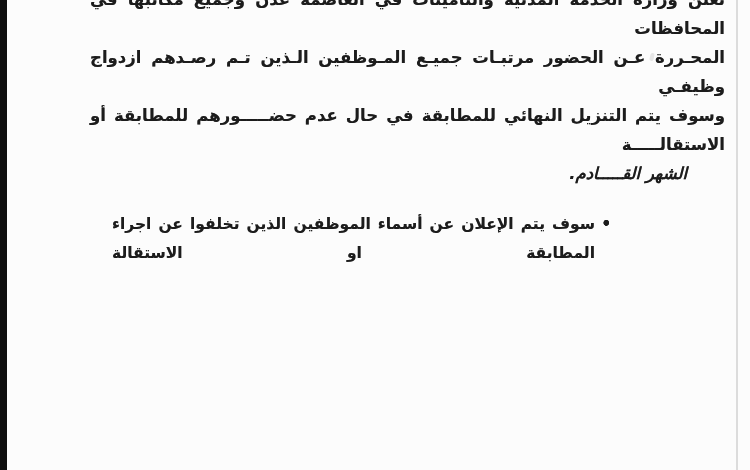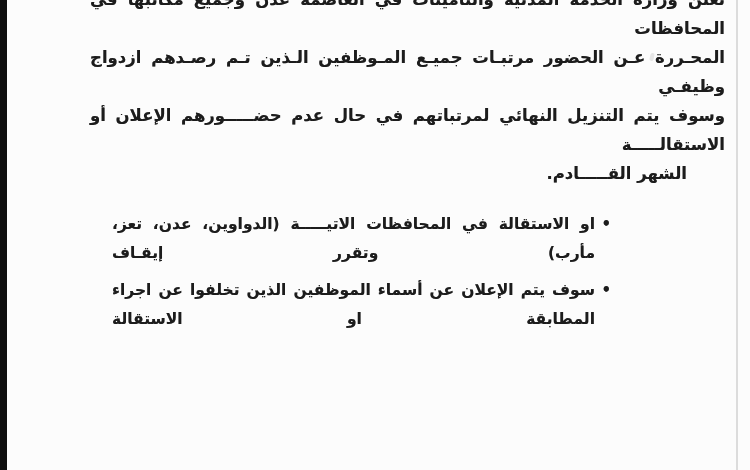--- a/index.html
+++ b/index.html
@@ -18,21 +18,21 @@
     position:absolute;top:-15px;left:90px;right:25px;
     direction:rtl;
     color:#1c1c1c;font-weight:bold;
     text-shadow:0 0 .4px rgba(0,0,0,.45);
   }
   .ln{
     font-size:16.5px;line-height:29px;
     text-align:justify;text-align-last:justify;-moz-text-align-last:justify;
     white-space:normal;
   }
-  .ln.last{text-align:left;text-align-last:right;-moz-text-align-last:right;}
+  .ln.last{text-align:left;text-align-last:right;font-style:italic;-moz-text-align-last:right;}
   .ln.inset{padding-right:38px;}
   .bullet{position:relative;margin-right:130px;margin-left:22px;}
   .bullet .ln{font-size:15.5px;}
   .dot{
     position:absolute;right:-16px;top:0;
     font-size:15px;line-height:29px;color:#1c1c1c;
   }
   .b1{margin-top:22px;}
   .b2{margin-top:8px;}
 </style>
@@ -43,27 +43,26 @@
 
   <div class="edge-bar"></div>
   <div class="edge-line"></div>
   <div class="speck"></div>
 
   <div class="doc">
 
     <div class="para">
       <div class="ln">تعلن وزارة الخدمة المدنية والتأمينات في العاصمة عدن وجميع مكاتبها في المحافظات</div>
       <div class="ln">المحـررة عـن الحضور مرتبـات جميـع المـوظفين الـذين تـم رصـدهم ازدواج وظيفـي</div>
-      <div class="ln">وسوف يتم التنزيل النهائي لمرتباتهم في حال عدم حضـــــورهم الإعلان أو الاستقالـــــة</div>
+      <div class="ln">وسوف يتم التنزيل النهائي للمطابقة في حال عدم حضـــــورهم للمطابقة أو الاستقالـــــة</div>
       <div class="ln last inset">الشهر القـــــادم.</div>
     </div>
 
     <div class="bullet b1">
       <span class="dot">•</span>
-      <div class="ln">او الاستقالة في المحافظات الاتيـــــة (الدواوين، عدن، تعز، مأرب) وتقرر إيقـاف</div>
     </div>
 
     <div class="bullet b2">
       <span class="dot">•</span>
       <div class="ln">سوف يتم الإعلان عن أسماء الموظفين الذين تخلفوا عن اجراء المطابقة او الاستقالة</div>
 
     </div>
 
   </div>
 </div>

